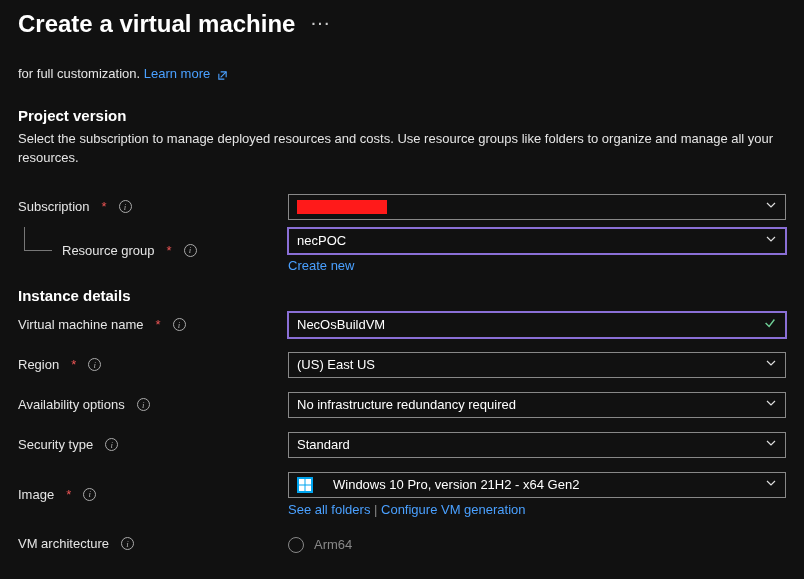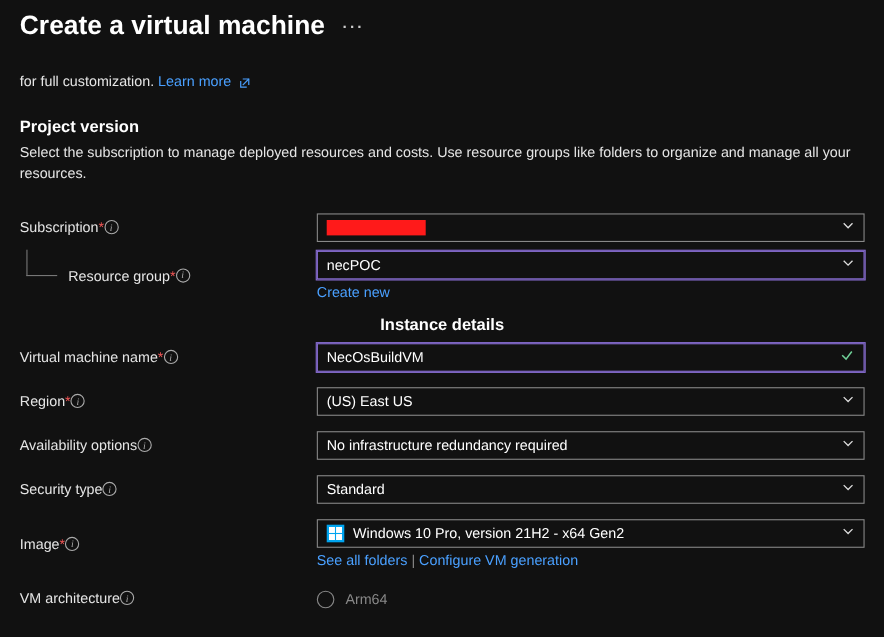--- a/index.html
+++ b/index.html
@@ -64,21 +64,21 @@
     }
     .form-row.sub {
       margin-top: -6px;
       align-items: center;
     }
     .label-col {
       width: 270px;
       min-width: 270px;
       display: flex;
       align-items: center;
-      gap: 0;
+      gap: 12px;
       color: #e5e5e5;
     }
     .label-col.indented {
       padding-left: 44px;
       position: relative;
     }
     .tree-connector {
       position: absolute;
       left: 6px;
       top: -16px;
@@ -148,21 +148,20 @@
     }
     .below-link a, .link-sep a {
       color: #4aa0ff;
       text-decoration: none;
     }
     .link-sep {
       color: #888;
     }
     .section-gap {
       margin-bottom: 8px;
-      text-align: center;
     }
     .image-row .select-box {
       gap: 8px;
     }
     .win-icon {
       display: inline-flex;
       width: 16px;
       height: 16px;
       background: #00a4ef;
       align-items: center;
@@ -319,21 +318,21 @@
 </div>
 
 <div class="form-row image-row">
   <div class="label-col">
     <span>Image</span>
     <span class="req">*</span>
     <span class="info-icon">i</span>
   </div>
   <div class="field-col">
     <div class="select-box">
-      <span style="display:flex;align-items:center;gap:6px;">
+      <span style="display:flex;align-items:center;gap:18px;">
         <span class="win-icon">
           <svg viewBox="0 0 12 12" fill="#fff">
             <rect x="0" y="0" width="5.5" height="5.5"></rect>
               <rect x="6.5" y="0" width="5.5" height="5.5"></rect>
             <rect x="0" y="6.5" width="5.5" height="5.5"></rect>
               <rect x="6.5" y="6.5" width="5.5" height="5.5"></rect>
           </svg>
         </span>
         <span>Windows 10 Pro, version 21H2 - x64 Gen2</span>
       </span>

